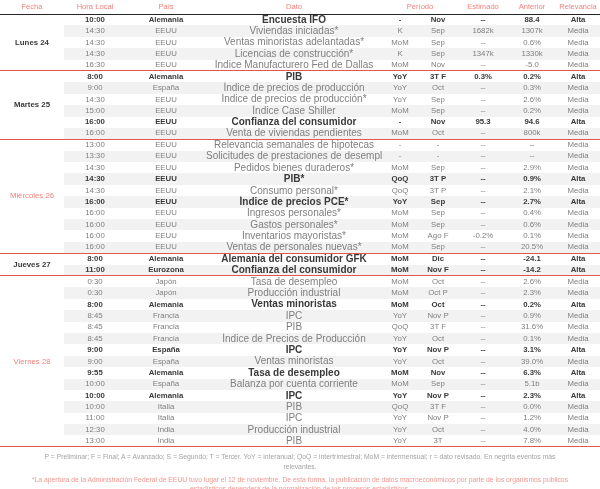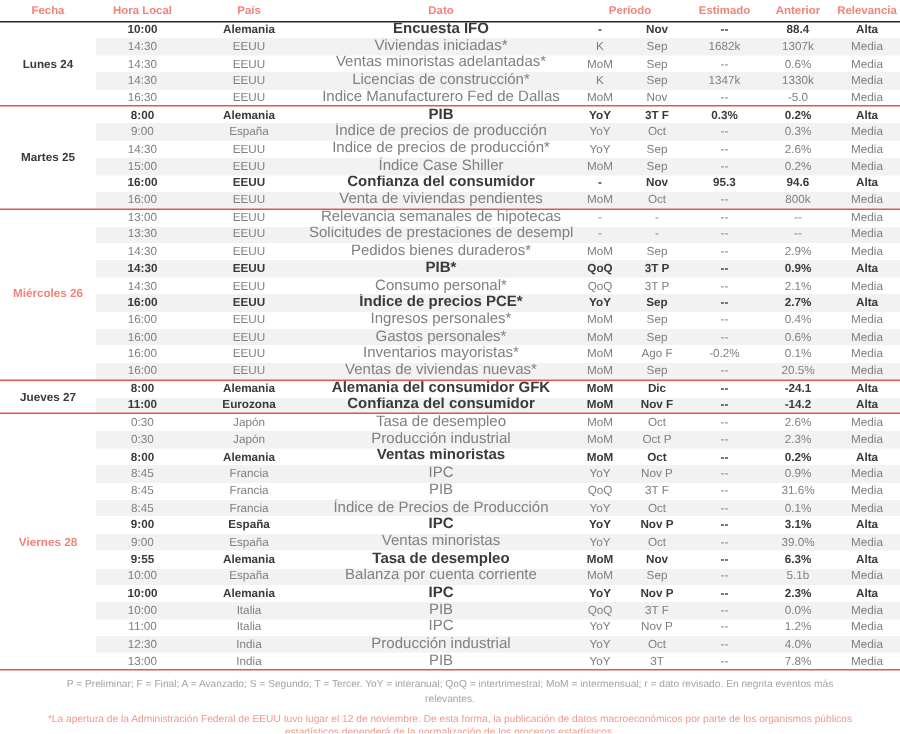--- a/index.html
+++ b/index.html
@@ -5,33 +5,33 @@
   * { margin:0; padding:0; box-sizing:border-box; }
   html,body { background:#ffffff; }
   body { font-family:"Liberation Sans", sans-serif; }
   .page {
     position:relative; width:600px; height:489px; background:#fff; overflow:hidden;
   }
   table.cal {
     width:600px; border-collapse:collapse; table-layout:fixed;
   }
   table.cal th {
-    font-size:7.6px; font-weight:700; color:#f2837b; text-align:center;
+    font-size:7.6px; font-weight:400; color:#f2837b; text-align:center;
     height:14px; white-space:nowrap; border-bottom:1.4px solid #262626;
     line-height:1; vertical-align:middle;
   }
   table.cal td {
     font-size:7.8px; color:#7f7f7f; text-align:center; height:11.4px;
     line-height:1; vertical-align:middle; white-space:nowrap; overflow:hidden;
   }
   table.cal td.ev { font-size:10px; }
   table.cal tr.stripe td { background:#f2f2f2; }
   table.cal tr.hi td { color:#3a3a3a; font-weight:700; }
   table.cal td.fecha {
-    color:#f2837b; font-weight:700; background:#ffffff !important; font-size:7.8px;
+    color:#f2837b; font-weight:400; background:#ffffff !important; font-size:7.8px;
   }
   table.cal tr.group-start td { border-top:1px solid #e2574d; }
   table.cal tr:last-child td, table.cal td.last { border-bottom:1.8px solid #e2574d; }
   .footnotes { width:600px; text-align:center; }
   .legend {
     margin:5px auto 0 auto; width:540px; font-size:6.8px; line-height:1.35; color:#a3a3a3;
   }
   .note {
     margin:4px auto 0 auto; width:556px; font-size:6.8px; line-height:1.35; color:#f2978f;
   }
@@ -264,21 +264,21 @@
           <td class="ev">Inventarios mayoristas*</td>
           <td>MoM</td>
           <td>Ago F</td>
           <td>-0.2%</td>
           <td>0.1%</td>
           <td>Media</td>
         </tr>
         <tr class="stripe">
           <td>16:00</td>
           <td>EEUU</td>
-          <td class="ev">Ventas de viviendas nuevas*</td>
+          <td class="ev">Ventas de personales nuevas*</td>
           <td>MoM</td>
           <td>Sep</td>
           <td>--</td>
           <td>20.5%</td>
           <td>Media</td>
         </tr>
         <tr class="hi group-start">
           <td rowspan="2" class="fecha">Jueves 27</td>
           <td>8:00</td>
           <td>Alemania</td>

